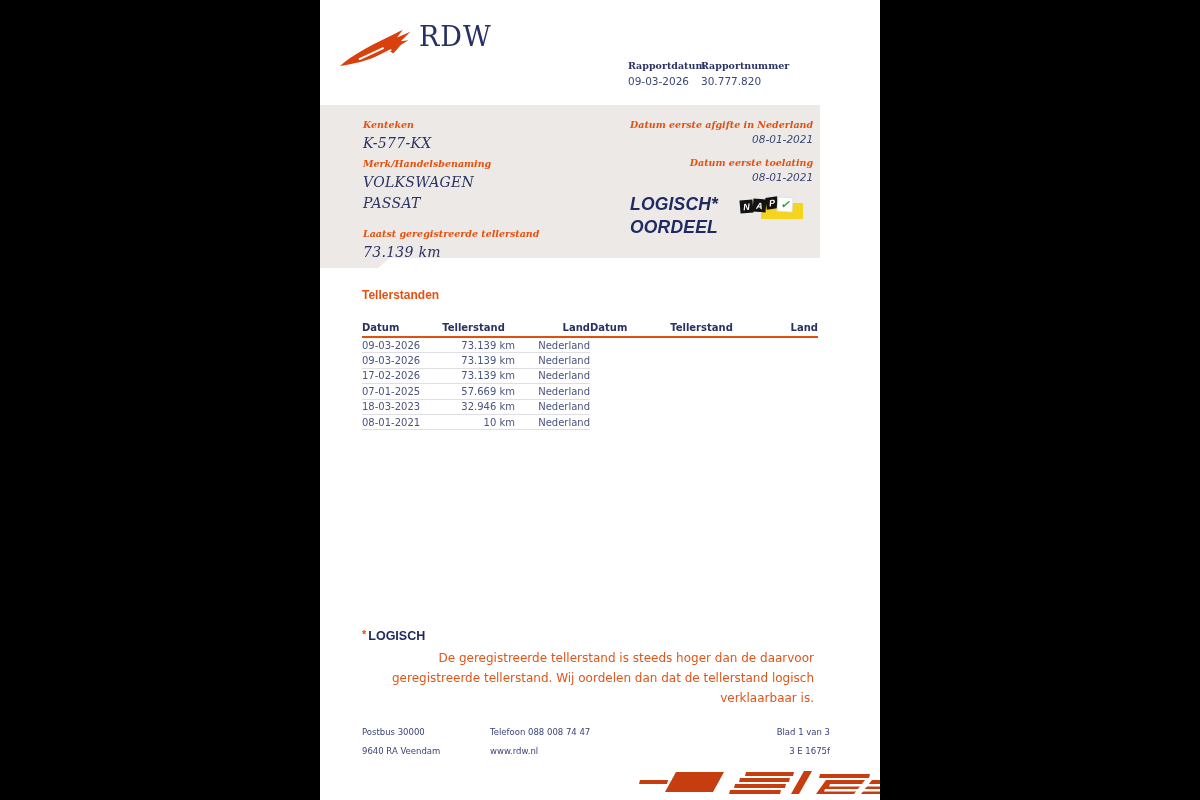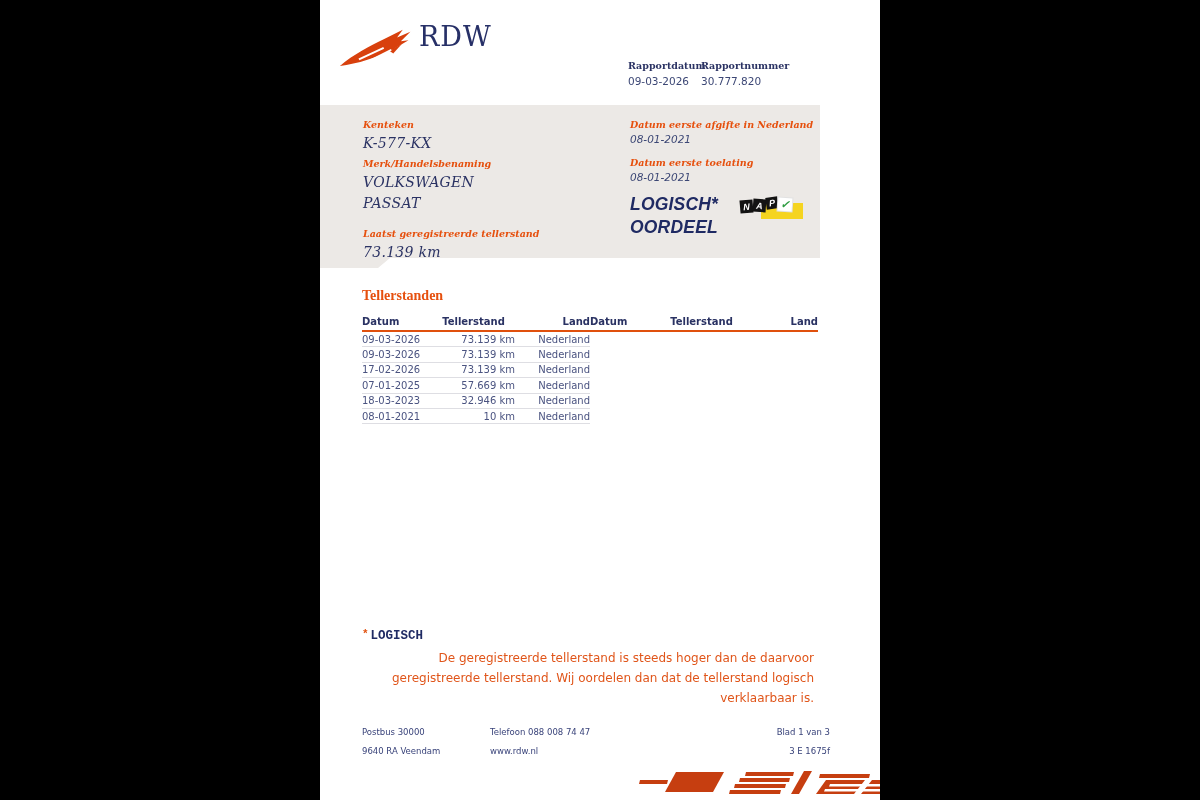--- a/index.html
+++ b/index.html
@@ -23,54 +23,54 @@
 
   
   .panel { position:absolute; left:0; top:105px; width:500px; height:163px; background:#ECE9E6;
            clip-path: polygon(0 0, 100% 0, 100% 153px, 70px 153px, 58px 163px, 0 163px); font-style: italic; }
   .p-label { font-family:"DejaVu Serif", serif; font-weight:bold; font-size:9.5px;
              color:#E6500E; margin-bottom:3px; white-space:nowrap; }
   .p-value-lg { font-family:"DejaVu Serif", serif; font-size:14px; color:#2A3263;
                 letter-spacing:0.3px; line-height:21px; }
   .p-value-sm { font-size:10.5px; color:#3C4775; }
   .panel-left { position:absolute; left:43px; top:14px; }
-  .panel-right { position:absolute; left:310px; top:14px; } .gap12 { height:12px; } .gap14 { height:14px; }
+  .panel-right { position:absolute; left:310px; top:14px;text-align:right; } .gap12 { height:12px; } .gap14 { height:14px; }
   .oordeel { position:absolute; left:310px; top:88px; font-family:"Liberation Sans", sans-serif;
              font-weight:bold; font-size:17.5px; color:#1F2A63; line-height:23px; letter-spacing:0.2px; }
 
   
   .nap { position:absolute; left:420px; top:88px; width:64px; height:32px; }
   .nap-yellow { position:absolute; left:21px; top:10px; width:42px; height:16px; background:#F5D420; }
   .tile { position:absolute; width:13px; height:13px; background:#131313; color:#fff;
           font-family:"Liberation Sans", sans-serif; font-weight:bold; font-size:9px;
           display:flex; align-items:center; justify-content:center; }
   .tile.n { left:0;  top:7px; transform:rotate(-5deg); }
   .tile.a { left:13px; top:6px; transform:rotate(4deg); }
   .tile.p { left:26px; top:4px; width:12px; height:12px; transform:rotate(-8deg); }
   .tile.check { left:38px; top:5px; width:14px; height:13px; background:#fff; color:#2E9C41;
                 font-size:11px; transform:rotate(4deg); box-shadow:0 0 0 1px #e2e2e2; }
 
   
   .section-tables { position:absolute; left:42px; top:288px; }
-  .table-heading { font-family:Liberation Serif, serif; font-weight:bold; font-size:14px;
-                   color:#E6500E; margin-bottom:12px; }
+  .table-heading { font-family:Liberation Sans, sans-serif; font-weight:bold; font-size:12px;
+                   color:#E6500E; margin-bottom:20px; }
   .tables-row { display:flex; }
   .vtable { width:228px; }
   .t-header, .trow { display:grid; grid-template-columns:70px 83px 75px; }
   .t-header { border-bottom:2px solid #E0500D; padding-bottom:3px; }
   .th { font-size:10px; font-weight:bold; color:#2A3263; }
   .th.c2 { text-align:center; }
   .th.c3 { text-align:right; }
   .trow { height:15.4px; align-items:center; border-bottom:1px solid #DEDEE3; }
   .td { font-size:10px; color:#4A5380; }
   .td.c2, .td.c3 { text-align:right; }
 
   
   .footnote { position:absolute; left:42px; top:628px; width:452px; }
-  .fn-head { font-family:Liberation Mono, monospace; font-weight:bold; font-size:12.5px;
+  .fn-head { font-family:Liberation Sans, sans-serif; font-weight:bold; font-size:12.5px;
              color:#1F2A63; margin-bottom:5px; }
   .fn-star { color:#E0500D; font-size:11px; vertical-align:2px; margin-right:2px; }
   .fn-body { font-size:12px; color:#E0551A; line-height:20px;text-align:right; }
 
   
   .f-col { position:absolute; top:727px; font-size:8.5px; color:#39437A; }
   .f-col div { margin-bottom:9px; white-space:nowrap; }
   .f1 { left:42px; } .f2 { left:170px; } .f3 { right:50px; text-align:right; }
 
   .footer-graphic { position:absolute; right:0; bottom:2px; width:262px; height:32px; }

